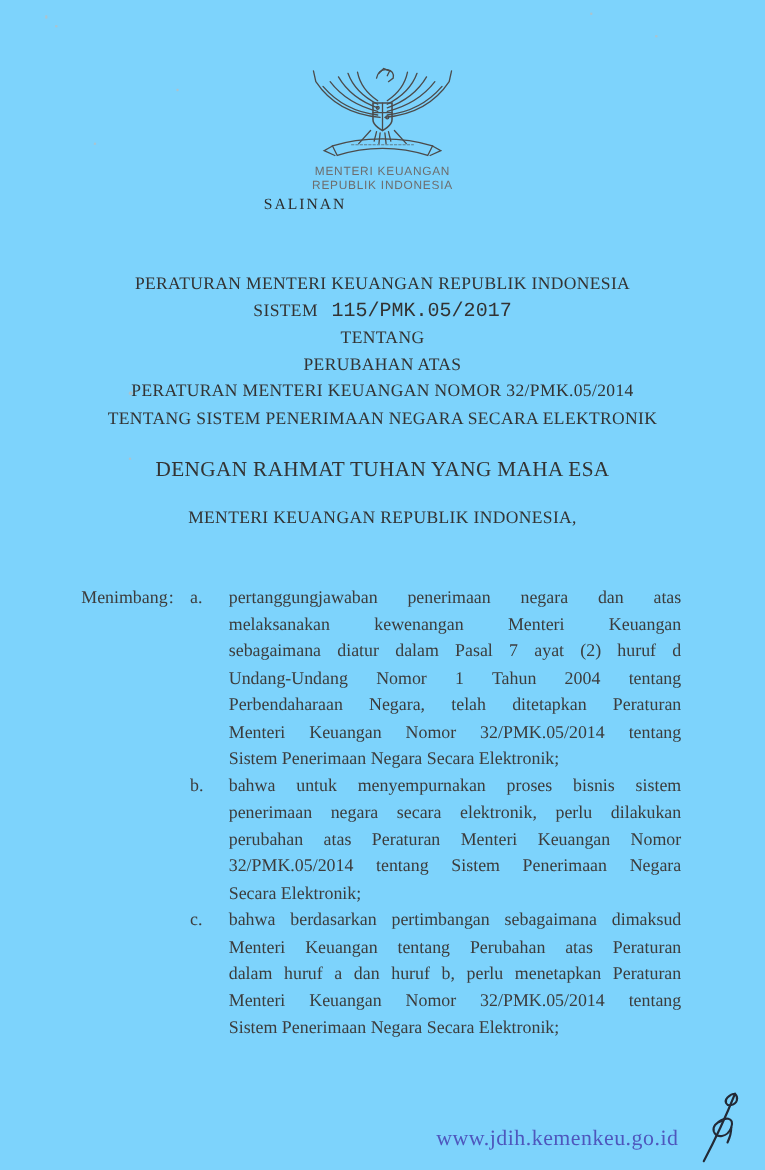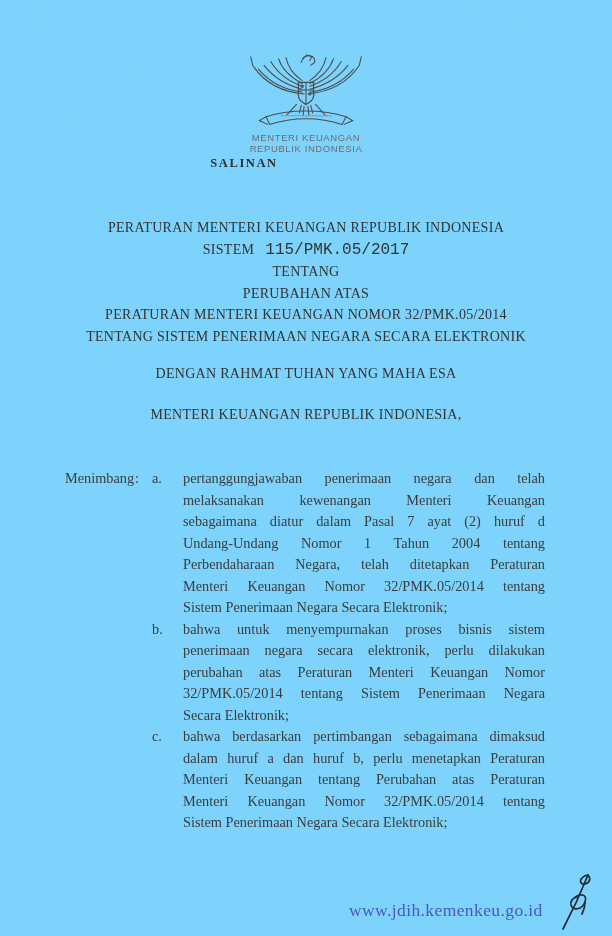--- a/index.html
+++ b/index.html
@@ -11,27 +11,27 @@
     font-family:"Liberation Serif", serif;
     color:#3a3a3a;
   }
   
   .emblem{position:absolute;left:247px;top:52px;width:118px;height:80px;}
   .ministry-1{position:absolute;top:132px;left:0;width:612px;text-align:center;
     font-family:"Liberation Sans",sans-serif;font-size:9.5px;letter-spacing:.6px;color:#6d6d6d;}
   .ministry-2{position:absolute;top:143px;left:0;width:612px;text-align:center;
     font-family:"Liberation Sans",sans-serif;font-size:9.5px;letter-spacing:.6px;color:#6d6d6d;}
   .salinan{position:absolute;top:156px;left:0;width:488px;text-align:center;
-    font-size:12.5px;font-weight:bold;letter-spacing:1.6px;color:#2d2d2d;}
+    font-size:12.5px;font-weight:normal;letter-spacing:1.6px;color:#2d2d2d;}
   
   .title-block{position:absolute;top:217px;left:0;width:612px;text-align:center;
     font-size:14px;letter-spacing:.3px;color:#333;line-height:21.5px;}
   .nomor-value{font-family:"Liberation Mono",monospace;font-size:16px;margin-left:11px;letter-spacing:0;}
   .invocation{position:absolute;top:366px;left:0;width:612px;text-align:center;
-    font-size:14px;letter-spacing:.3px;color:#333;}
+    font-size:17px;letter-spacing:.3px;color:#333;}
   .issuer{position:absolute;top:407px;left:0;width:612px;text-align:center;
     font-size:14px;letter-spacing:.3px;color:#333;}
   
   .menimbang{position:absolute;left:65px;top:468px;width:482px;font-size:14.3px;color:#3c3c3c;}
   .men-label{position:absolute;left:0;top:0;line-height:21.5px;}
   .men-colon{position:absolute;left:70px;top:0;line-height:21.5px;}
   .men-items{position:absolute;left:87px;top:0;width:395px;}
   .men-item{display:flex;}
   .marker{width:31px;flex:none;line-height:21.5px;}
   .lines{width:362px;flex:none;}
@@ -101,21 +101,21 @@
   <div class="invocation">DENGAN RAHMAT TUHAN YANG MAHA ESA</div>
   <div class="issuer">MENTERI KEUANGAN REPUBLIK INDONESIA,</div>
 
   <div class="menimbang">
     <div class="men-label">Menimbang</div>
     <div class="men-colon">:</div>
     <div class="men-items">
       <div class="men-item">
         <div class="marker">a.</div>
         <div class="lines">
-            <div class="line">pertanggungjawaban penerimaan negara dan telah</div>
+            <div class="line">pertanggungjawaban penerimaan negara dan atas</div>
             <div class="line">melaksanakan kewenangan Menteri Keuangan</div>
             <div class="line">sebagaimana diatur dalam Pasal 7 ayat (2) huruf d</div>
             <div class="line">Undang-Undang Nomor 1 Tahun 2004 tentang</div>
             <div class="line">Perbendaharaan Negara, telah ditetapkan Peraturan</div>
             <div class="line">Menteri Keuangan Nomor 32/PMK.05/2014 tentang</div>
             <div class="line line-last">Sistem Penerimaan Negara Secara Elektronik;</div>
           </div>
       </div>
       <div class="men-item">
         <div class="marker">b.</div>
@@ -124,22 +124,22 @@
             <div class="line">penerimaan negara secara elektronik, perlu dilakukan</div>
             <div class="line">perubahan atas Peraturan Menteri Keuangan Nomor</div>
             <div class="line">32/PMK.05/2014 tentang Sistem Penerimaan Negara</div>
             <div class="line line-last">Secara Elektronik;</div>
           </div>
       </div>
       <div class="men-item">
         <div class="marker">c.</div>
         <div class="lines">
             <div class="line">bahwa berdasarkan pertimbangan sebagaimana dimaksud</div>
+            <div class="line">Menteri Keuangan tentang Perubahan atas Peraturan</div>
             <div class="line">dalam huruf a dan huruf b, perlu menetapkan Peraturan</div>
-            <div class="line">Menteri Keuangan tentang Perubahan atas Peraturan</div>
             <div class="line">Menteri Keuangan Nomor 32/PMK.05/2014 tentang</div>
             <div class="line line-last">Sistem Penerimaan Negara Secara Elektronik;</div>
           </div>
       </div>
     </div>
   </div>
 
   <a class="site-link">www.jdih.kemenkeu.go.id</a>
 
   <svg class="paraf" viewBox="0 0 48 60" fill="none" stroke="#232a36" stroke-width="1.7" stroke-linecap="round">

